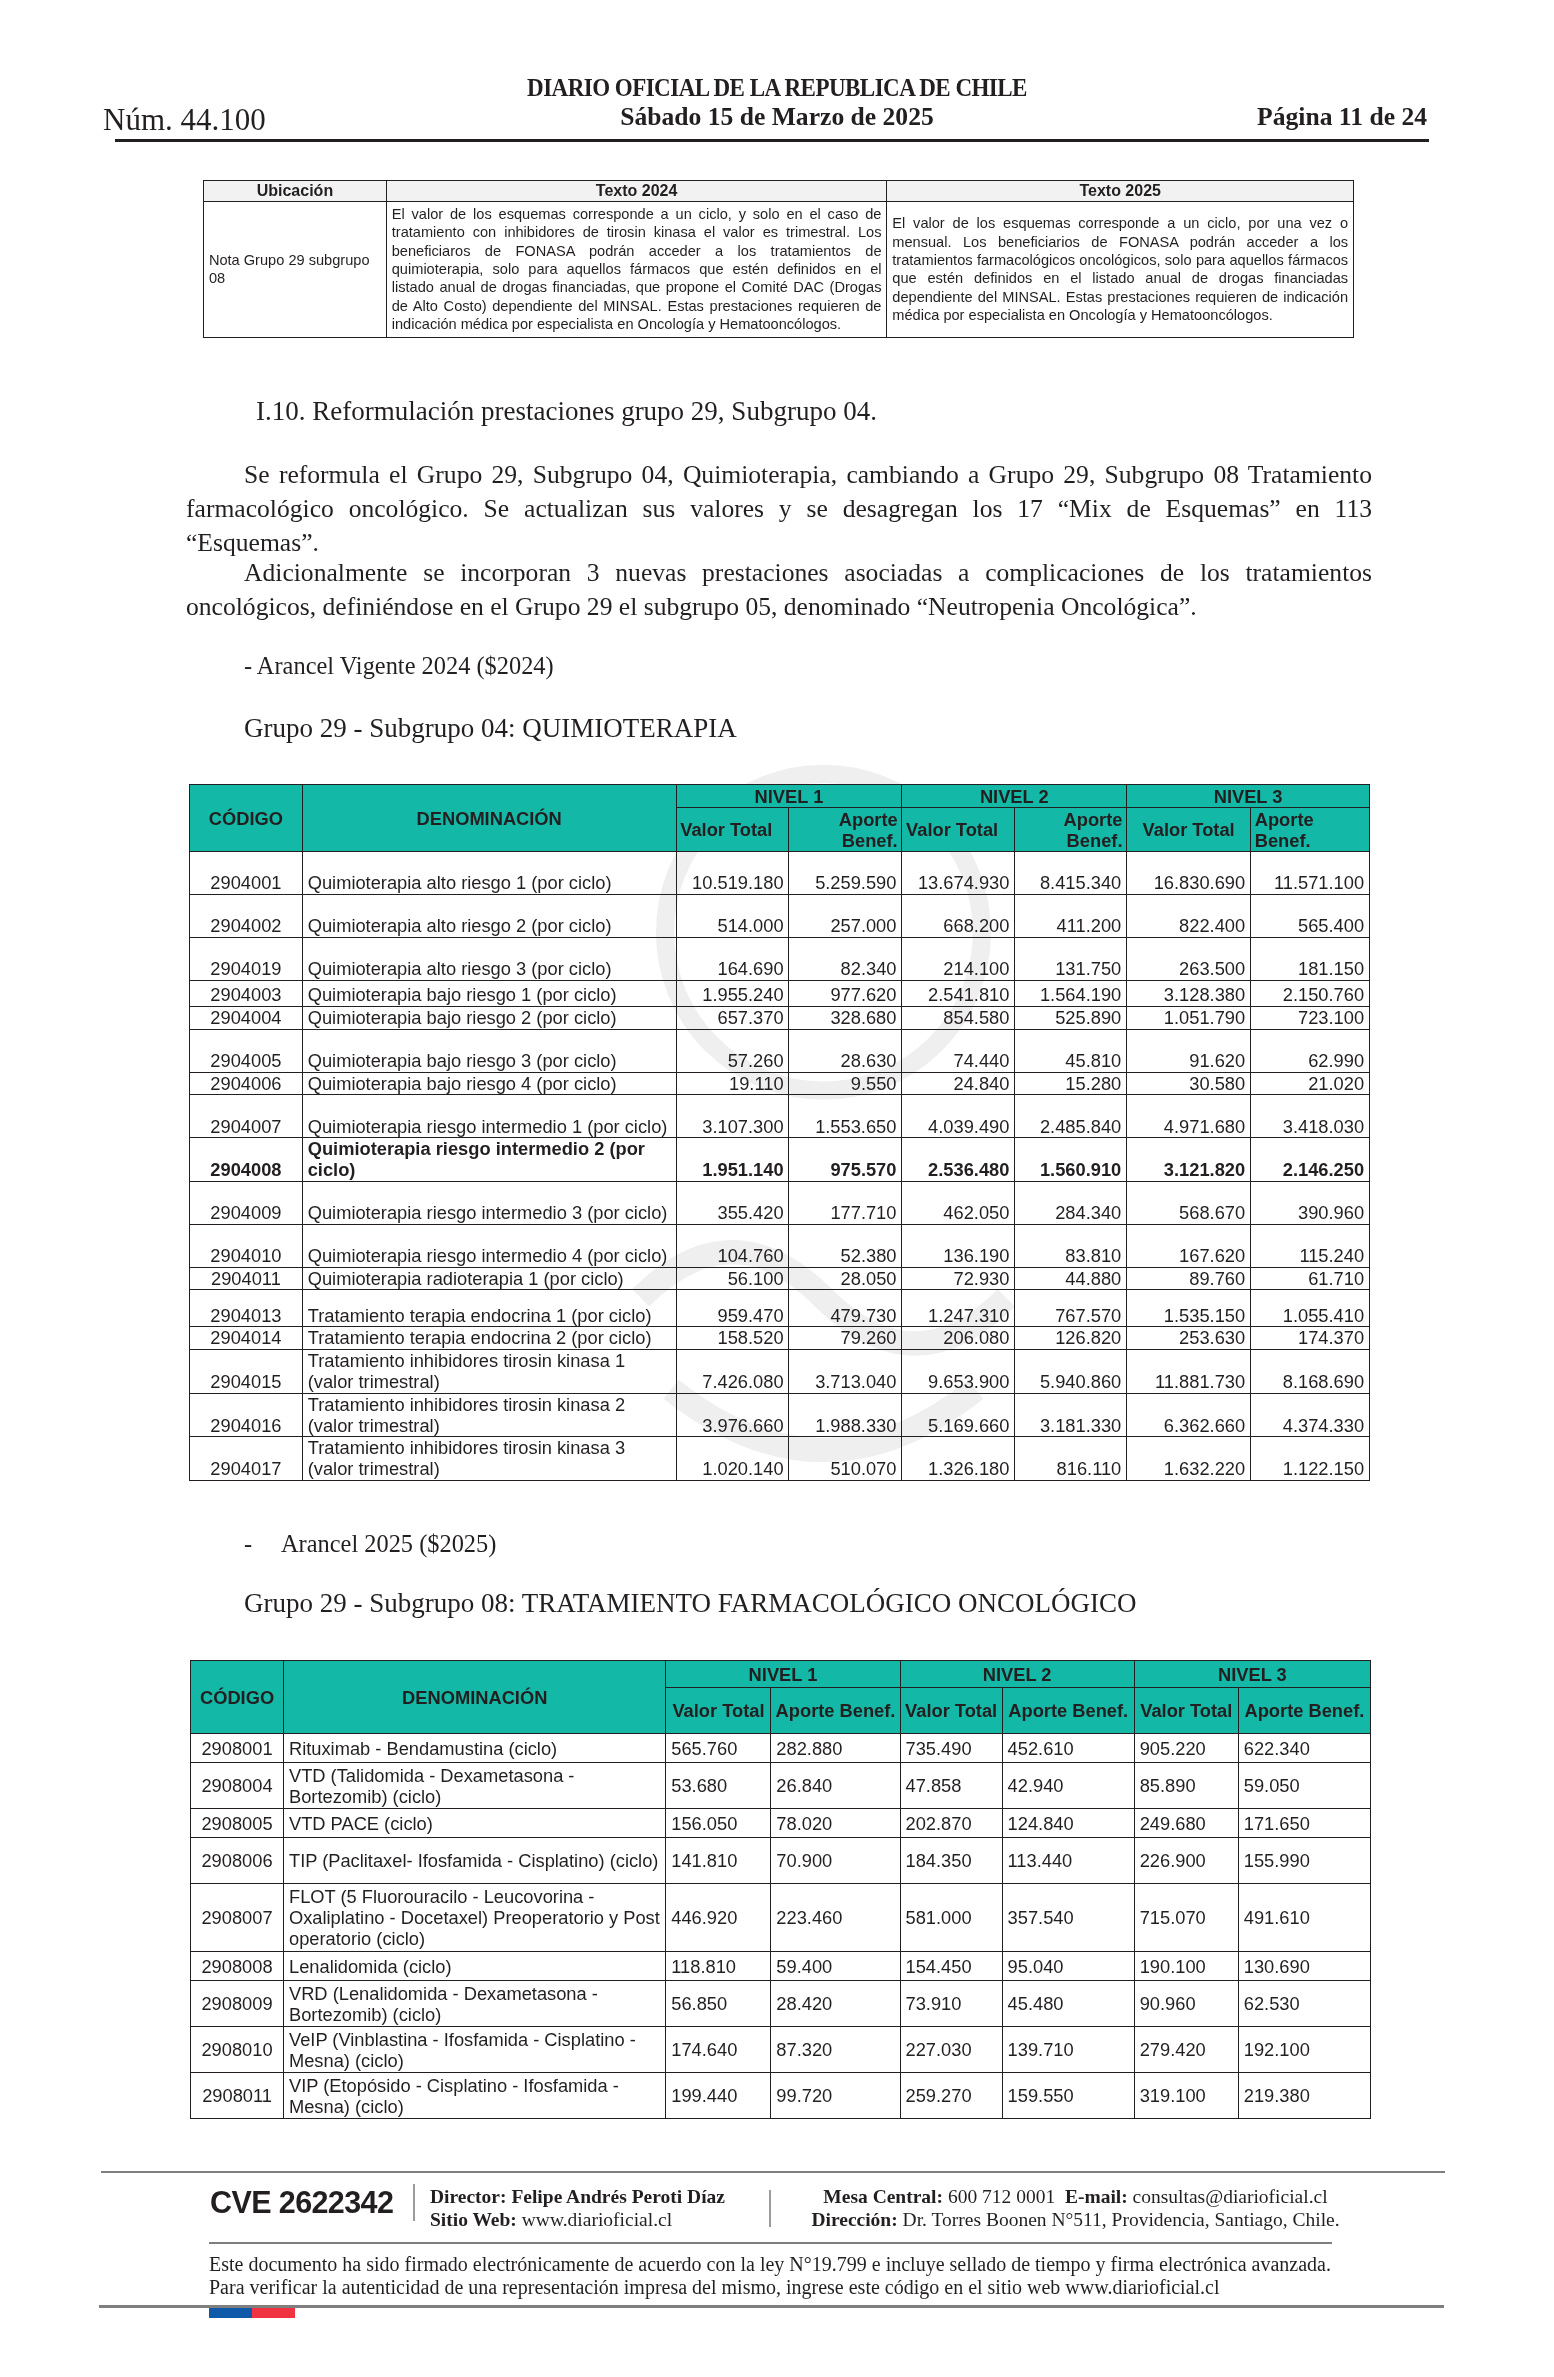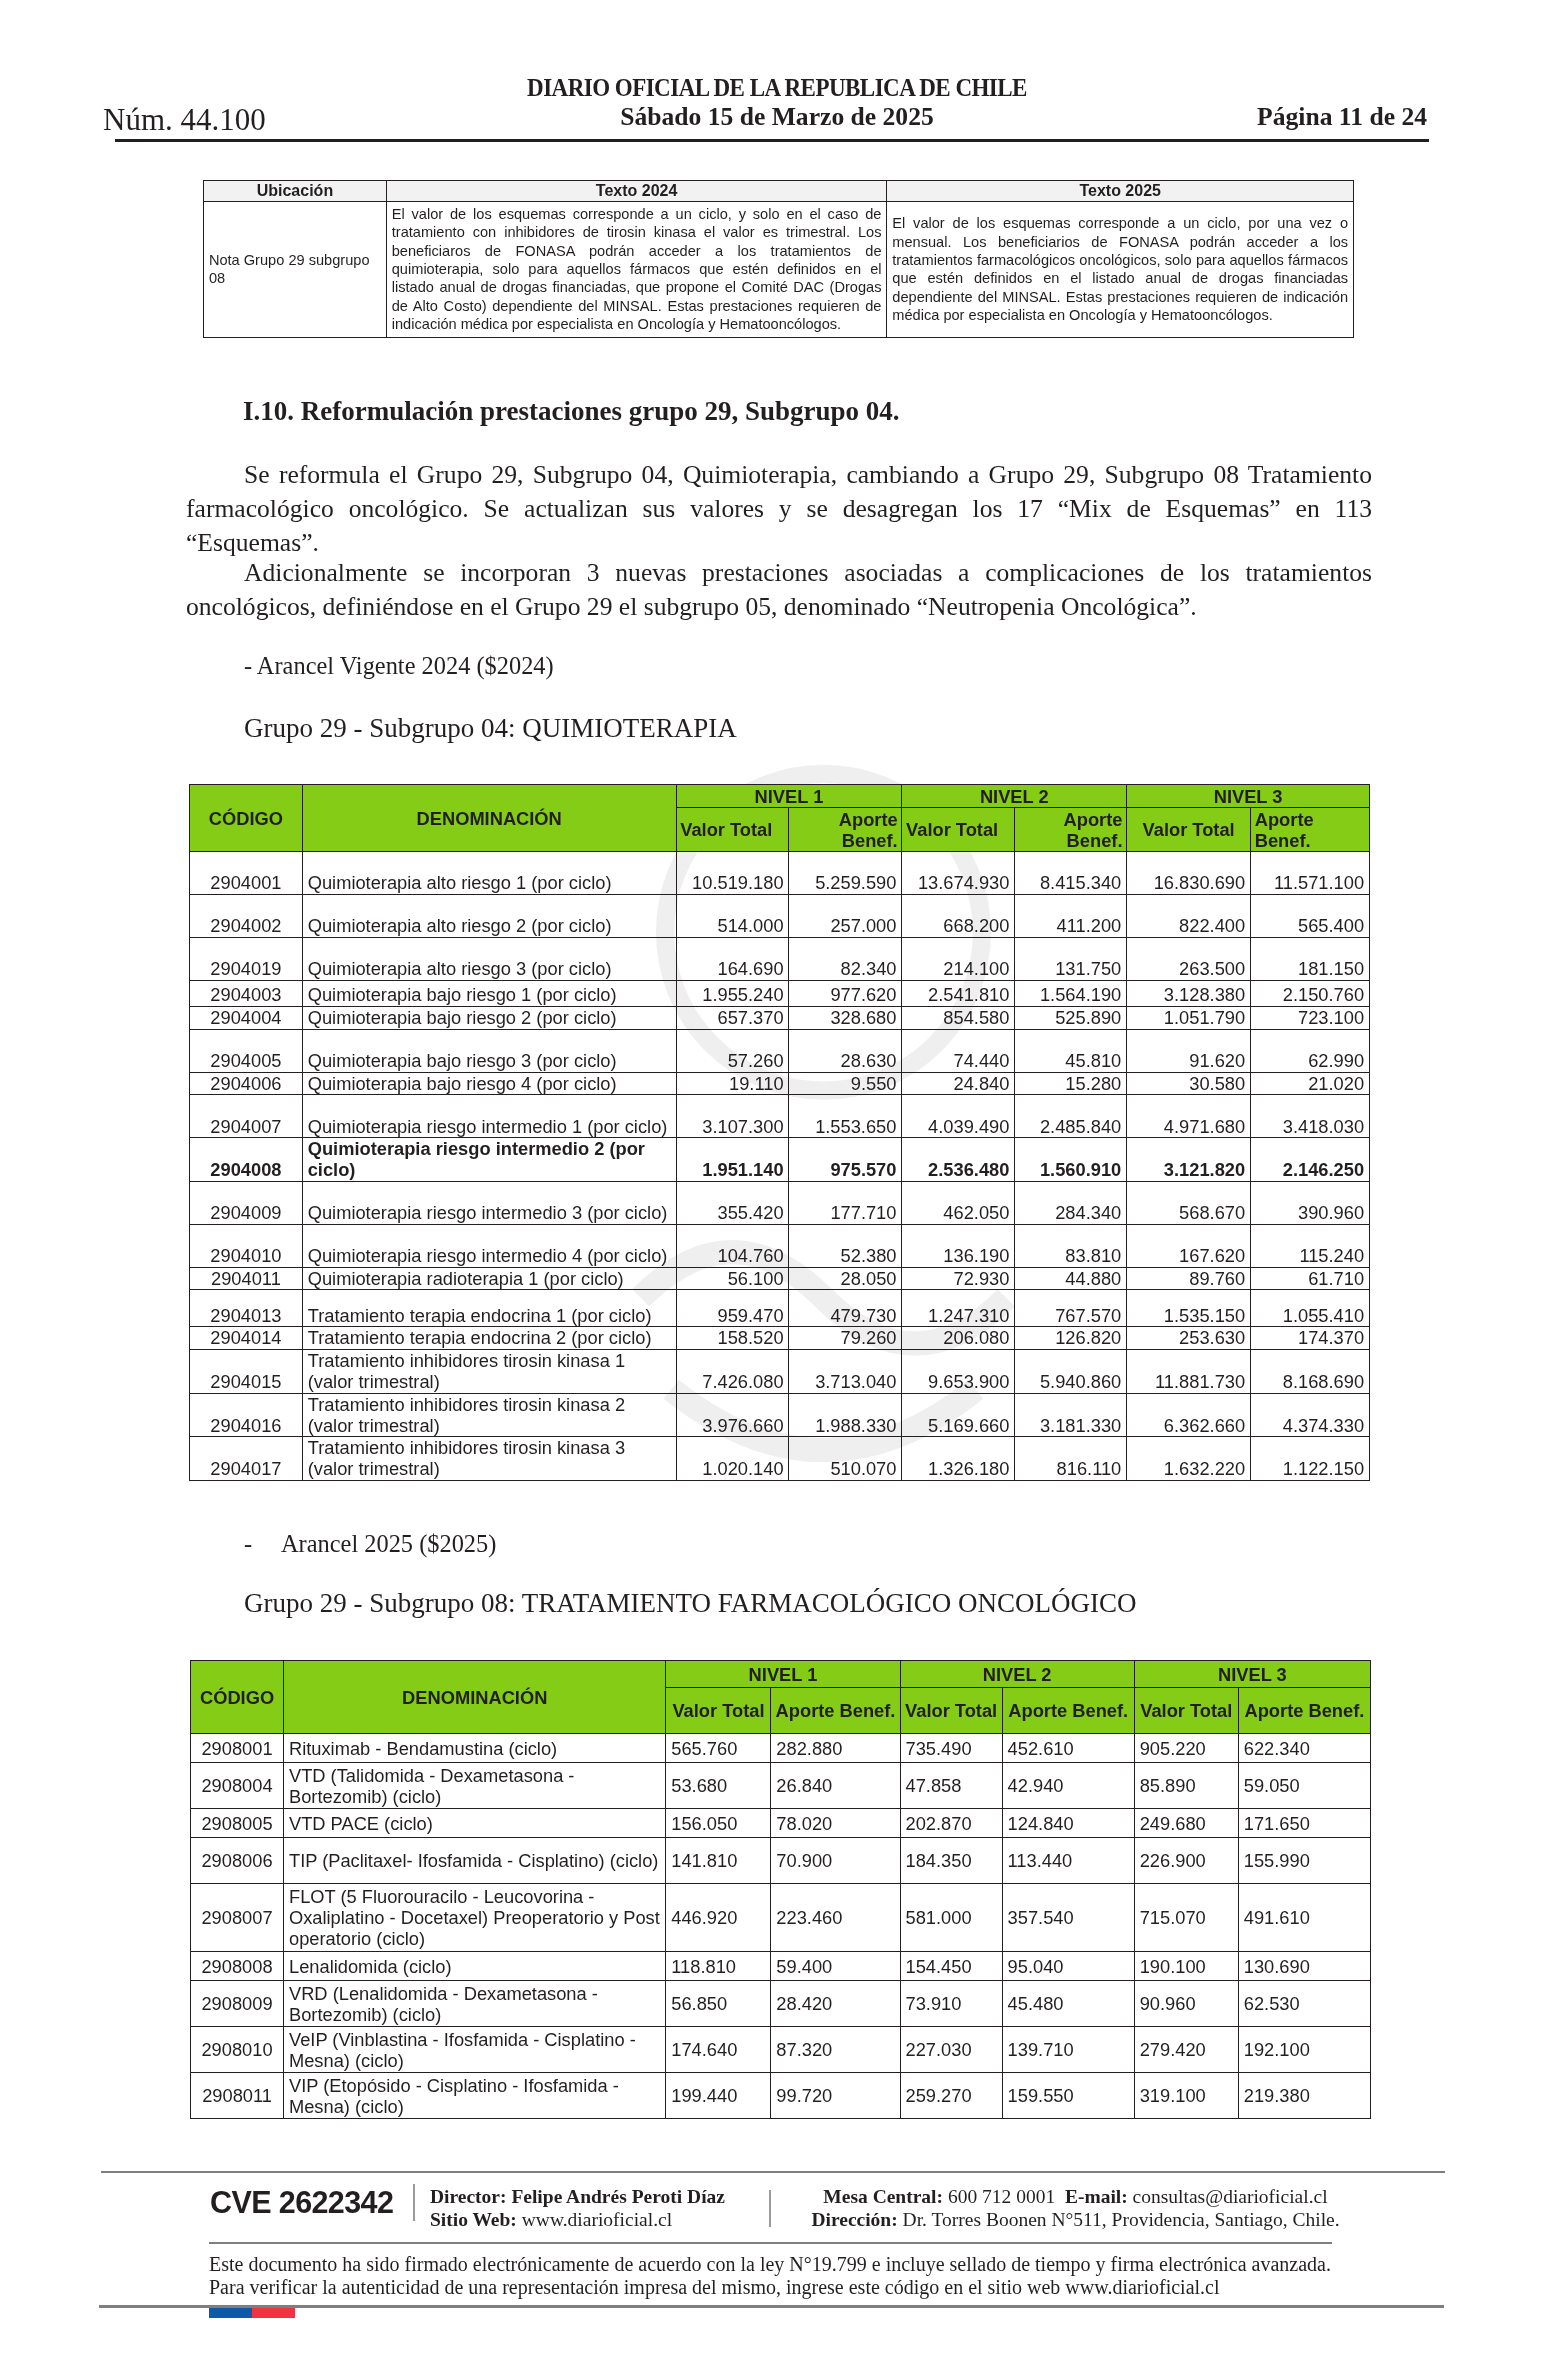--- a/index.html
+++ b/index.html
@@ -15,33 +15,33 @@
   #hdr-rule { position: absolute; left: 115px; width: 1314px; top: 139px; height: 3px; background: #231f20; }
 
   
   table { border-collapse: collapse; }
   #cmp-table { position: absolute; left: 203px; top: 180px; width: 1151px; font-size: 14.6px; }
   #cmp-table th { background: #f2f2f2; border: 1.8px solid #231f20; font-weight: bold; font-size: 16px; height: 19.5px; padding: 0; }
   #cmp-table td { border: 1.8px solid #231f20; vertical-align: middle; padding: 3.7px 4.9px; line-height: 18.3px; }
   #cmp-table td.just { text-align: justify; }
 
   
-  #sec-heading { position: absolute; left: 243px; top: 396px; font-size: 27px; font-weight: bold; }
+  #sec-heading { position: absolute; left: 256px; top: 396px; font-size: 27px; font-weight: normal; }
   .para { position: absolute; left: 186px; width: 1186px; font-size: 25.6px; line-height: 34px; text-align: justify; }
   #para-1 { top: 458px; text-indent: 58px; }
   #para-2 { top: 556px; text-indent: 58px; }
   #arancel-2024 { position: absolute; left: 244px; top: 652px; font-size: 24.4px; }
   #grupo-04-title { position: absolute; left: 244px; top: 713px; font-size: 27px; }
   #arancel-2025 { position: absolute; left: 244px; top: 1530px; font-size: 24.4px; }
   #arancel-2025 .dash { display: inline-block; width: 37px; }
   #grupo-08-title { position: absolute; left: 244px; top: 1588px; font-size: 27px; }
 
   
   .tariff { position: absolute; font-size: 18.3px; }
-  .tariff th { background: #84cc16; border: 1.8px solid #231f20; font-weight: bold; padding: 0 3.7px; line-height: 21px; }
+  .tariff th { background: #14b8a6; border: 1.8px solid #231f20; font-weight: bold; padding: 0 3.7px; line-height: 21px; }
   .tariff td { border: 1.8px solid #231f20; padding: 0 4.9px; line-height: 21px; }
   #t2024 { left: 189px; top: 784px; width: 1181px; }
   #t2024 td { vertical-align: bottom; padding-bottom: 0.6px; }
   #t2024 td.num { text-align: right; }
   #t2024 td.code { text-align: center; }
   #t2025 { left: 190px; top: 1660px; width: 1181px; }
   #t2025 td { vertical-align: middle; }
   #t2025 td.num { padding-right: 6.1px; }
   #t2025 td.code { text-align: center; padding: 0 2.4px; }
   .th-left { text-align: left; }

